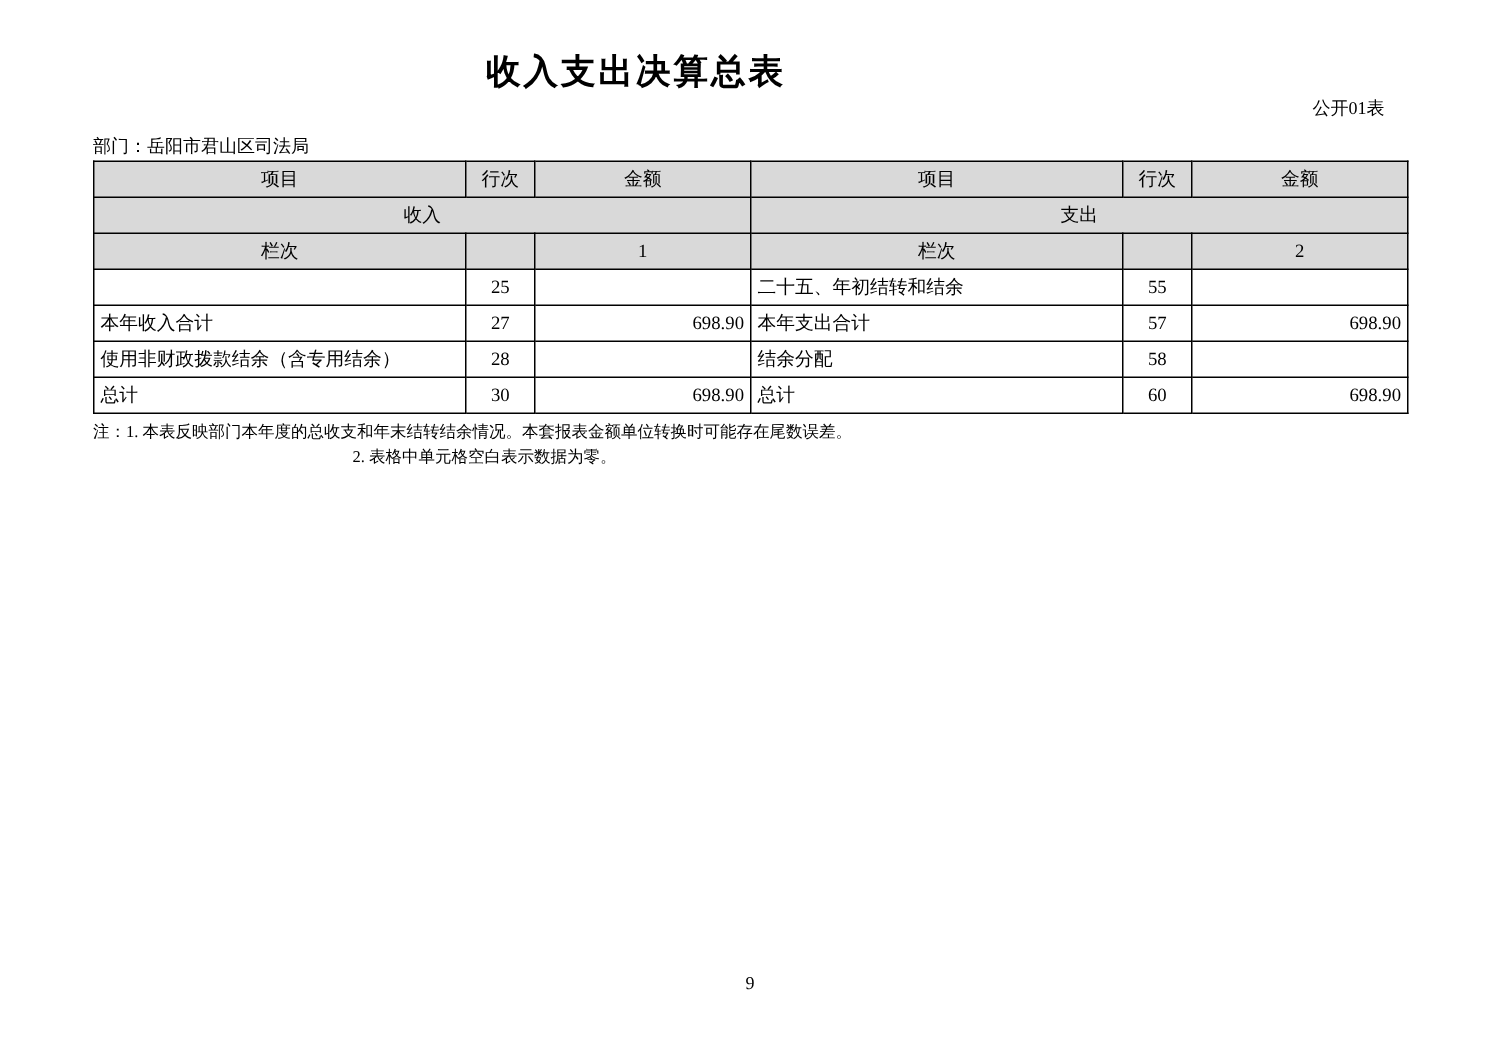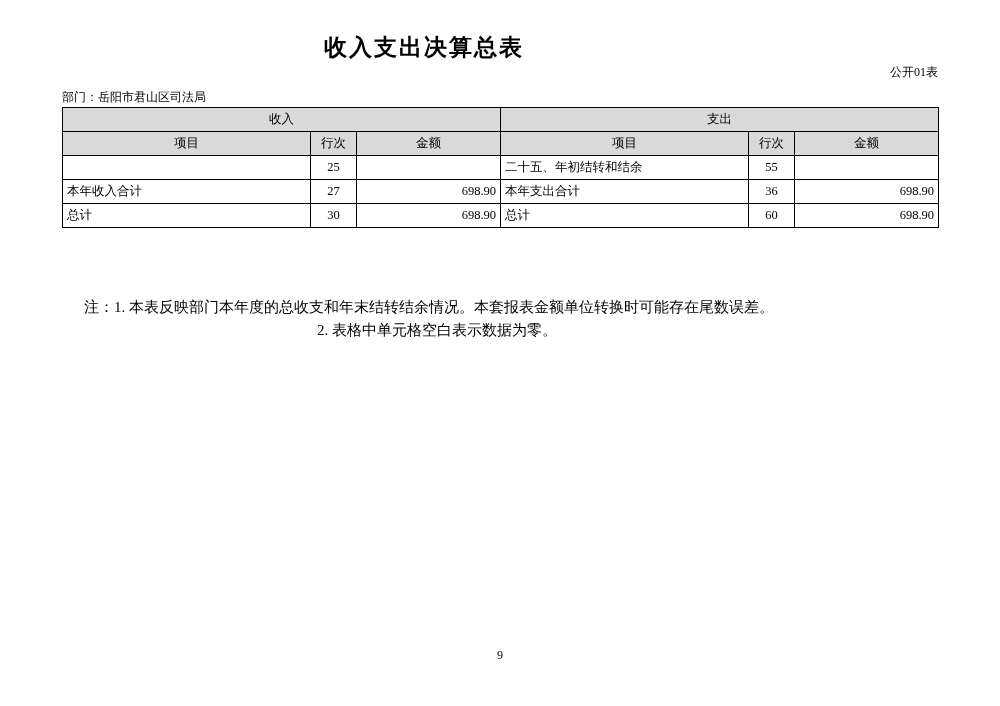--- a/index.html
+++ b/index.html
@@ -27,21 +27,21 @@
     width: 848px;
     text-align: center;
     font-size: 23px;
     font-weight: bold;
     letter-spacing: 2px;
     font-family: "Liberation Serif", "DejaVu Serif", serif;
   }
   .form-code {
     position: absolute;
     top: 64px;
-    right: 62px;
+    right: 77px;
     font-size: 12px;
   }
   .meta-row {
     position: absolute;
     top: 89px;
     left: 62px;
     width: 876px;
     font-size: 12px;
   }
   .meta-left {
@@ -68,25 +68,24 @@
     line-height: 1.15;
   }
   .shade {
     background: #d9d9d9;
   }
   .ctr { text-align: center; }
   .rgt { text-align: right; margin-left: 12px; }
   .lft { text-align: left; }
   .notes {
     position: absolute;
-    top: 296px;
+    top: 280px;
     left: 62px;
-    font-size: 15px;
+    font-size: 11px;
     line-height: 1.55;
-    margin-left: 22px;
   }
   .notes div.n2 {
     padding-left: 16px;
     text-align: center;
   }
   .page-num {
     position: absolute;
     top: 648px;
     left: 0;
     width: 1000px;
@@ -112,47 +111,63 @@
     <colgroup>
       <col style="width:248px">
       <col style="width:46px">
       <col style="width:144px">
       <col style="width:248px">
       <col style="width:46px">
       <col style="width:144px">
     </colgroup>
     <tbody>
       <tr>
-        <td class="shade ctr" colspan="3">收入</td>
-        <td class="shade ctr" colspan="3">支出</td>
-      </tr>
-      <tr>
         <td class="shade ctr">项目</td>
         <td class="shade ctr">行次</td>
         <td class="shade ctr">金额</td>
         <td class="shade ctr">项目</td>
         <td class="shade ctr">行次</td>
         <td class="shade ctr">金额</td>
+      </tr>
+      <tr>
+        <td class="shade ctr" colspan="3">收入</td>
+        <td class="shade ctr" colspan="3">支出</td>
+      </tr>
+      <tr>
+        <td class="shade ctr">栏次</td>
+        <td class="shade ctr"></td>
+        <td class="shade ctr">1</td>
+        <td class="shade ctr">栏次</td>
+        <td class="shade ctr"></td>
+        <td class="shade ctr">2</td>
       </tr>
 
       <tr>
         <td class="lft"></td>
         <td class="ctr">25</td>
         <td class="rgt"></td>
         <td class="lft">二十五、年初结转和结余</td>
         <td class="ctr">55</td>
         <td class="rgt"></td>
       </tr>
       <tr>
         <td class="lft">本年收入合计</td>
         <td class="ctr">27</td>
         <td class="rgt">698.90</td>
         <td class="lft">本年支出合计</td>
-        <td class="ctr">36</td>
+        <td class="ctr">57</td>
         <td class="rgt">698.90</td>
+      </tr>
+      <tr>
+        <td class="lft">使用非财政拨款结余（含专用结余）</td>
+        <td class="ctr">28</td>
+        <td class="rgt"></td>
+        <td class="lft">结余分配</td>
+        <td class="ctr">58</td>
+        <td class="rgt"></td>
       </tr>
       <tr>
         <td class="lft">总计</td>
         <td class="ctr">30</td>
         <td class="rgt">698.90</td>
         <td class="lft">总计</td>
         <td class="ctr">60</td>
         <td class="rgt">698.90</td>
       </tr>
     </tbody>

